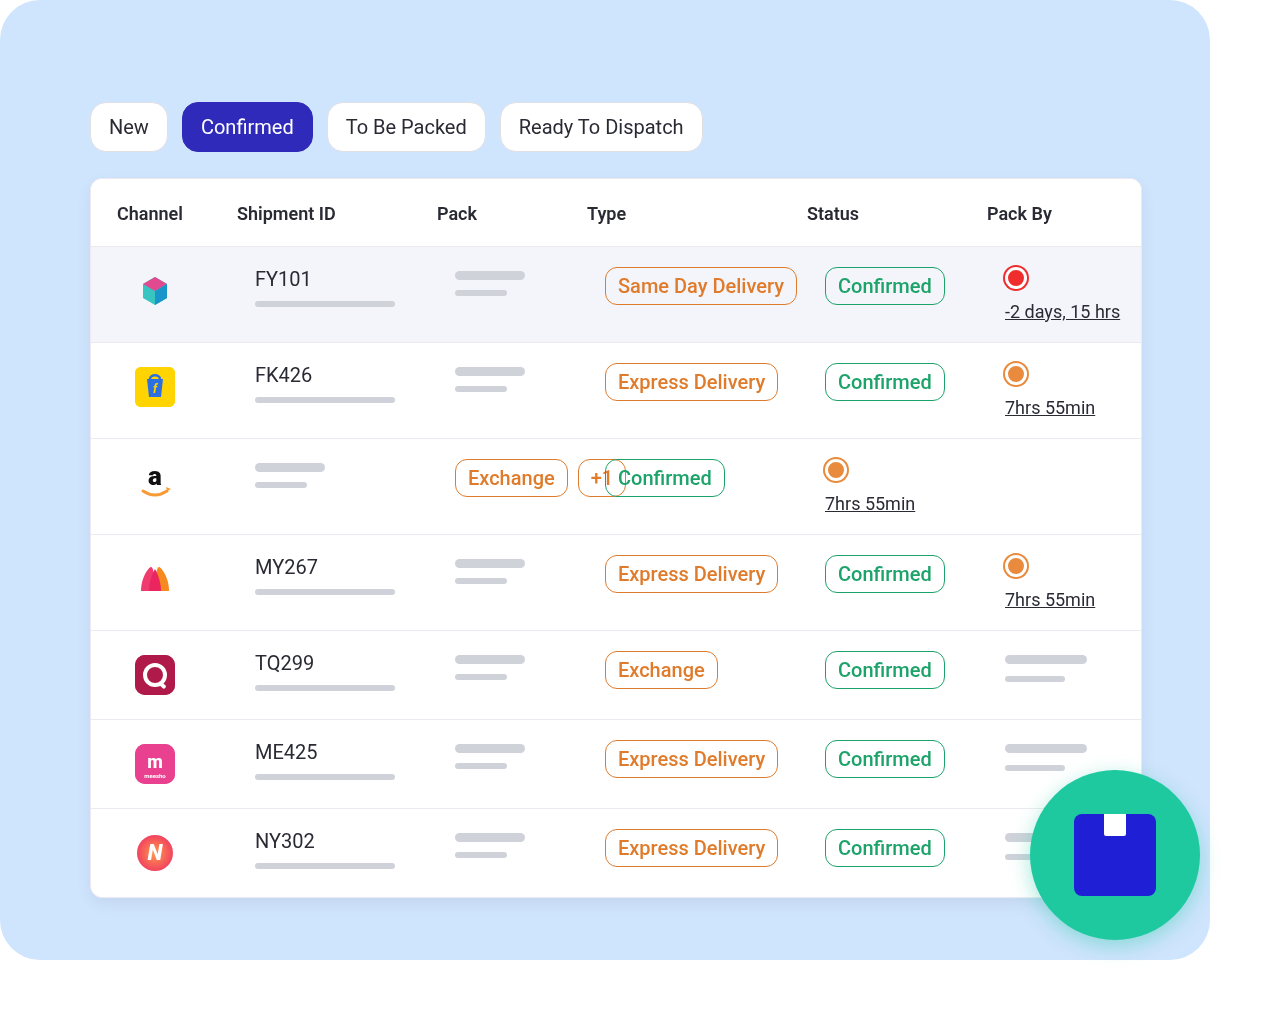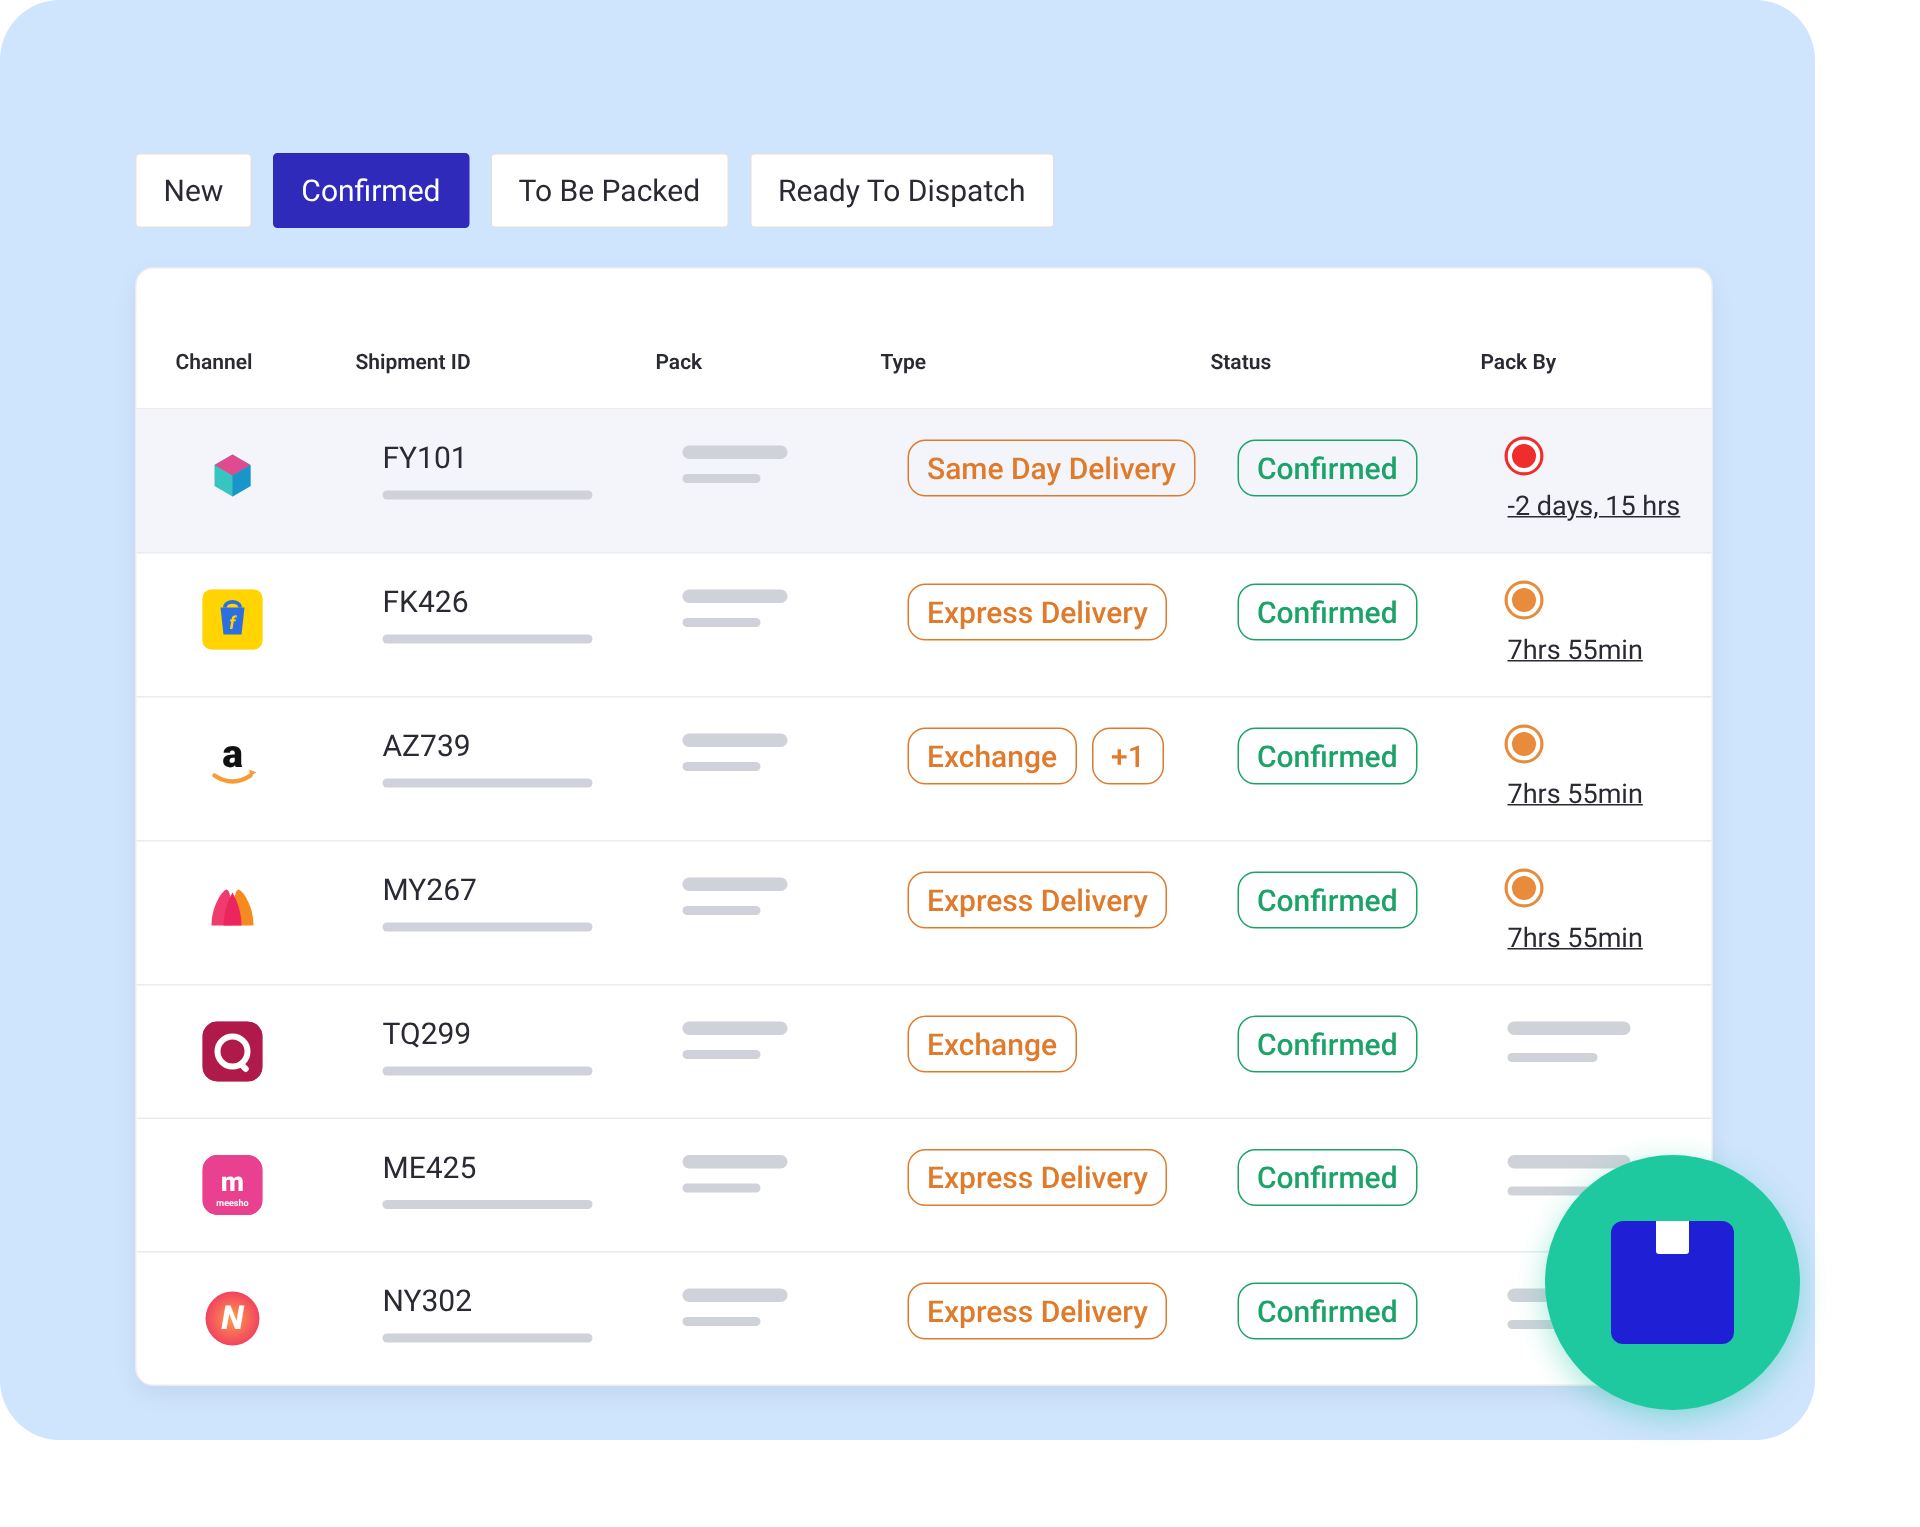--- a/index.html
+++ b/index.html
@@ -16,21 +16,21 @@
   }
 
   .tabs {
     position: absolute;
     left: 90px; top: 102px;
     display: flex; gap: 14px;
   }
   .tab {
     background: #fff;
     border: 1px solid #e0e0e4;
-    border-radius: 3px;
+    border-radius: 16px;
     padding: 12px 18px;
     font-size: 20px;
     color: #2a2a35;
     cursor: pointer;
   }
   .tab.active {
     background: #2f2aba;
     border-color: #2f2aba;
     color: #fff;
   }
@@ -43,24 +43,23 @@
     border: 1px solid #eceaf0;
     border-radius: 12px;
     box-shadow: 0 6px 16px rgba(0,0,0,0.06);
     overflow: hidden;
   }
 
   .thead {
     display: grid;
     grid-template-columns: 120px 200px 150px 220px 180px 180px;
     padding: 24px 26px 22px 26px;
-    font-size: 14px; font-weight: 600; color: #2a2a35;
+    font-size: 18px; font-weight: 600; color: #2a2a35;
     background: #fff;
     border-bottom: 1px solid #eceaf0;
-    margin-top: 31px;
   }
 
   .row {
     display: grid;
     grid-template-columns: 120px 200px 150px 220px 180px 180px;
     align-items: start;
     padding: 20px 44px;
     border-top: 1px solid #eceaf0;
   }
   .row:first-of-type { border-top: none; }
@@ -207,24 +206,20 @@
           </div>
         </div>
         <div class="row">
           <div><span class="channel-icon" style="background: transparent;">
               <svg width="40" height="40" viewBox="0 0 40 40">
                 <text x="20" y="22" text-anchor="middle" font-size="26" font-weight="900" fill="#111">a</text>
                 <path d="M8 28 Q20 36 32 28" stroke="#f79b34" stroke-width="3" fill="none" stroke-linecap="round"></path>
                 <path d="M32 28 l-1 -4 l5 2 z" fill="#f79b34"></path>
               </svg>
             </span></div>
-          <div class="ship-col">
-            <div class="ship-id">AZ739</div>
-            <div class="sk long thin"></div>
-          </div>
           <div class="price-col skeleton-lines">
             <div class="sk mid"></div>
             <div class="sk short thin"></div>
           </div>
           <div class="pills">
             <span class="pill pill-orange">Exchange</span>
             <span class="pill pill-orange">+1</span>
           </div>
           <div><span class="pill pill-green">Confirmed</span></div>
           <div class="packby-col">

